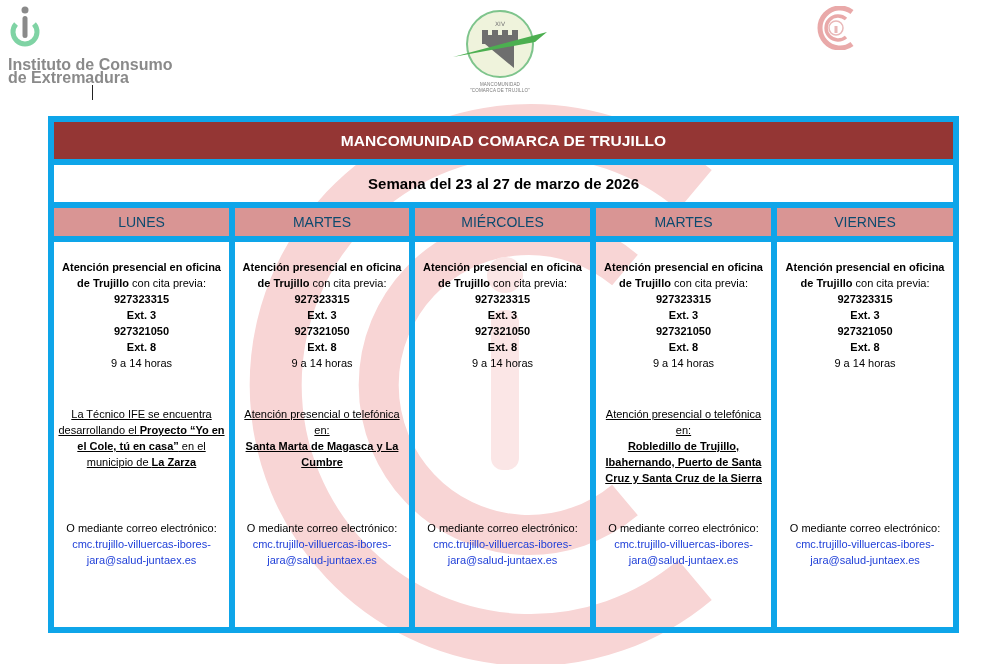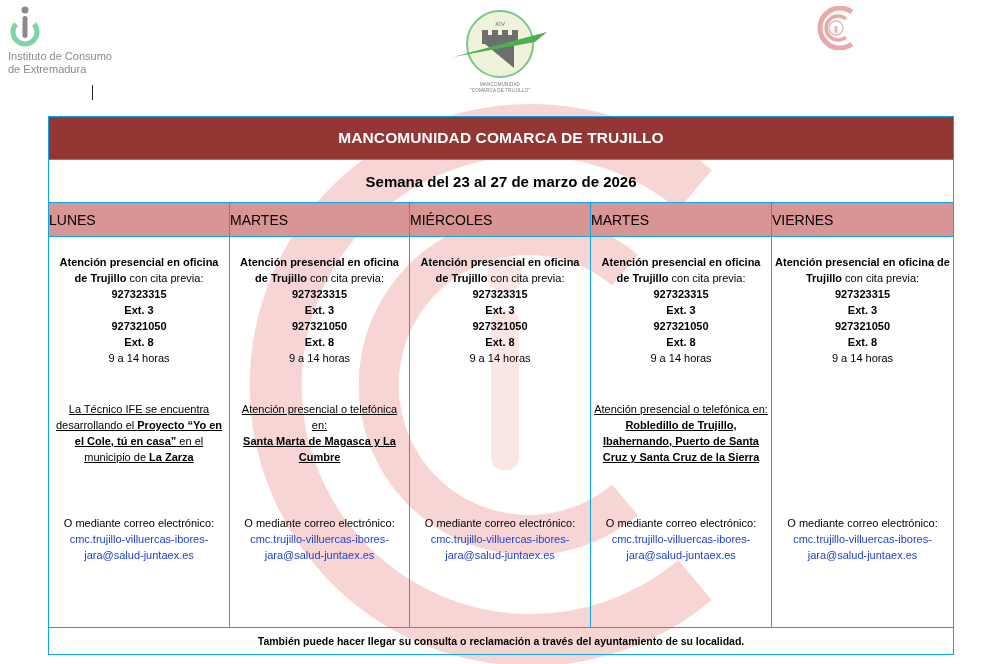--- a/index.html
+++ b/index.html
@@ -5,35 +5,35 @@
   * { box-sizing: border-box; margin: 0; padding: 0; }
   html, body { width: 1000px; height: 664px; background: #ffffff; overflow: hidden; }
   body { position: relative; font-family: "Liberation Sans", "DejaVu Sans", sans-serif; color: #000; }
 
   
   .watermark { position: absolute; left: 225px; top: 95px; width: 560px; height: 580px; pointer-events: none; z-index: 0; }
 
   
   .logo-left { position: absolute; left: 4px; top: 2px; width: 120px; height: 80px; z-index: 1; }
   .logo-left svg { position: absolute; left: 4px; top: 2px; }
-  .logo-left .txt { position: absolute; left: 4px; top: 48px; font-size: 11px; line-height: 13px; color: #8a8a8a; white-space: nowrap; }
+  .logo-left .txt { position: absolute; left: 4px; top: 56px; font-size: 16px; line-height: 13px; color: #8a8a8a; white-space: nowrap; font-weight: bold; }
   .cursor-mark { position: absolute; left: 92px; top: 85px; width: 1px; height: 15px; background: #222; z-index: 1; }
 
   .logo-center { position: absolute; left: 425px; top: 2px; width: 150px; height: 92px; z-index: 1; }
   .logo-center .cap { position: absolute; left: 0; width: 150px; text-align: center; font-size: 4.5px; color: #777; letter-spacing: 0.2px; }
 
   .logo-right { position: absolute; left: 812px; top: 6px; width: 190px; height: 44px; z-index: 1; }
   .logo-right .txt { position: absolute; left: 52px; top: 6px; font-size: 10.5px; line-height: 14px; color: #e9b4b4; white-space: nowrap; }
 
   
   .schedule { position: absolute; left: 48px; top: 116px; width: 905px; z-index: 2; border-collapse: collapse; table-layout: fixed; }
-  .schedule td { border: 1px solid #0ea5e9; vertical-align: top; }
+  .schedule td { border: 6px solid #0ea5e9; vertical-align: top; }
   .title-cell { background: #943634; color: #fff; font-weight: bold; font-size: 15.5px; text-align: center; height: 43px; vertical-align: middle !important; letter-spacing: 0.1px; }
   .week-cell { background: transparent; font-weight: bold; font-size: 15px; text-align: center; height: 43px; vertical-align: middle !important; }
-  .day-head { background: #d99594; color: #000000; font-size: 14px; height: 34px; vertical-align: middle !important; }
+  .day-head { background: #d99594; color: #0c4a6e; font-size: 14px; text-align: center; height: 34px; vertical-align: middle !important; }
   .day-body { height: 391px; text-align: center; font-size: 11px; line-height: 16px; padding: 17px 3px 4px 3px; background: transparent; position: relative; margin-top: 23px; }
   .day-body b { font-weight: bold; }
   .block { display: block; }
   .block-2 { position: absolute; left: 0; right: 0; top: 164px; padding: 0 3px; text-decoration: underline; }
   .block-3 { position: absolute; left: 0; right: 0; top: 278px; padding: 0 3px; }
   .email { color: #1f3fd8; }
   .footer-cell { font-weight: bold; font-size: 10.5px; text-align: center; height: 27px; vertical-align: middle !important; }
 </style>
 </head>
 <body>
@@ -183,17 +183,14 @@
         <b>927321050</b><br>
         <b>Ext. 8</b><br>
         <span>9 a 14 horas</span>
       </div>
       <div class="block-3">
         <span>O mediante correo electrónico:</span><br>
         <span class="email"><span>cmc.trujillo-villuercas-ibores-</span><br><span>jara@salud-juntaex.es</span></span>
       </div>
     </td>
   </tr>
-  <tr>
-    <td colspan="5" class="footer-cell">También puede hacer llegar su consulta o reclamación a través del ayuntamiento de su localidad.</td>
-  </tr>
 </tbody>
   </table>
 
 </body></html>

